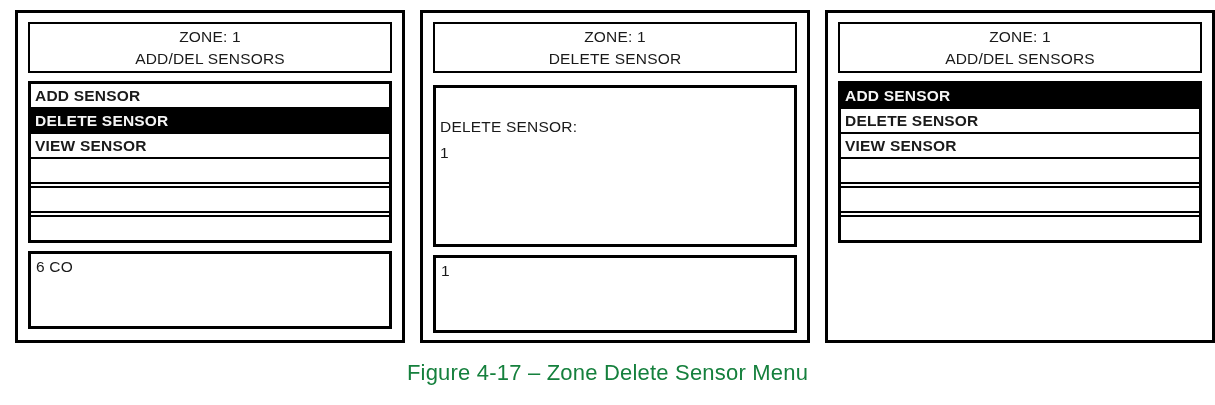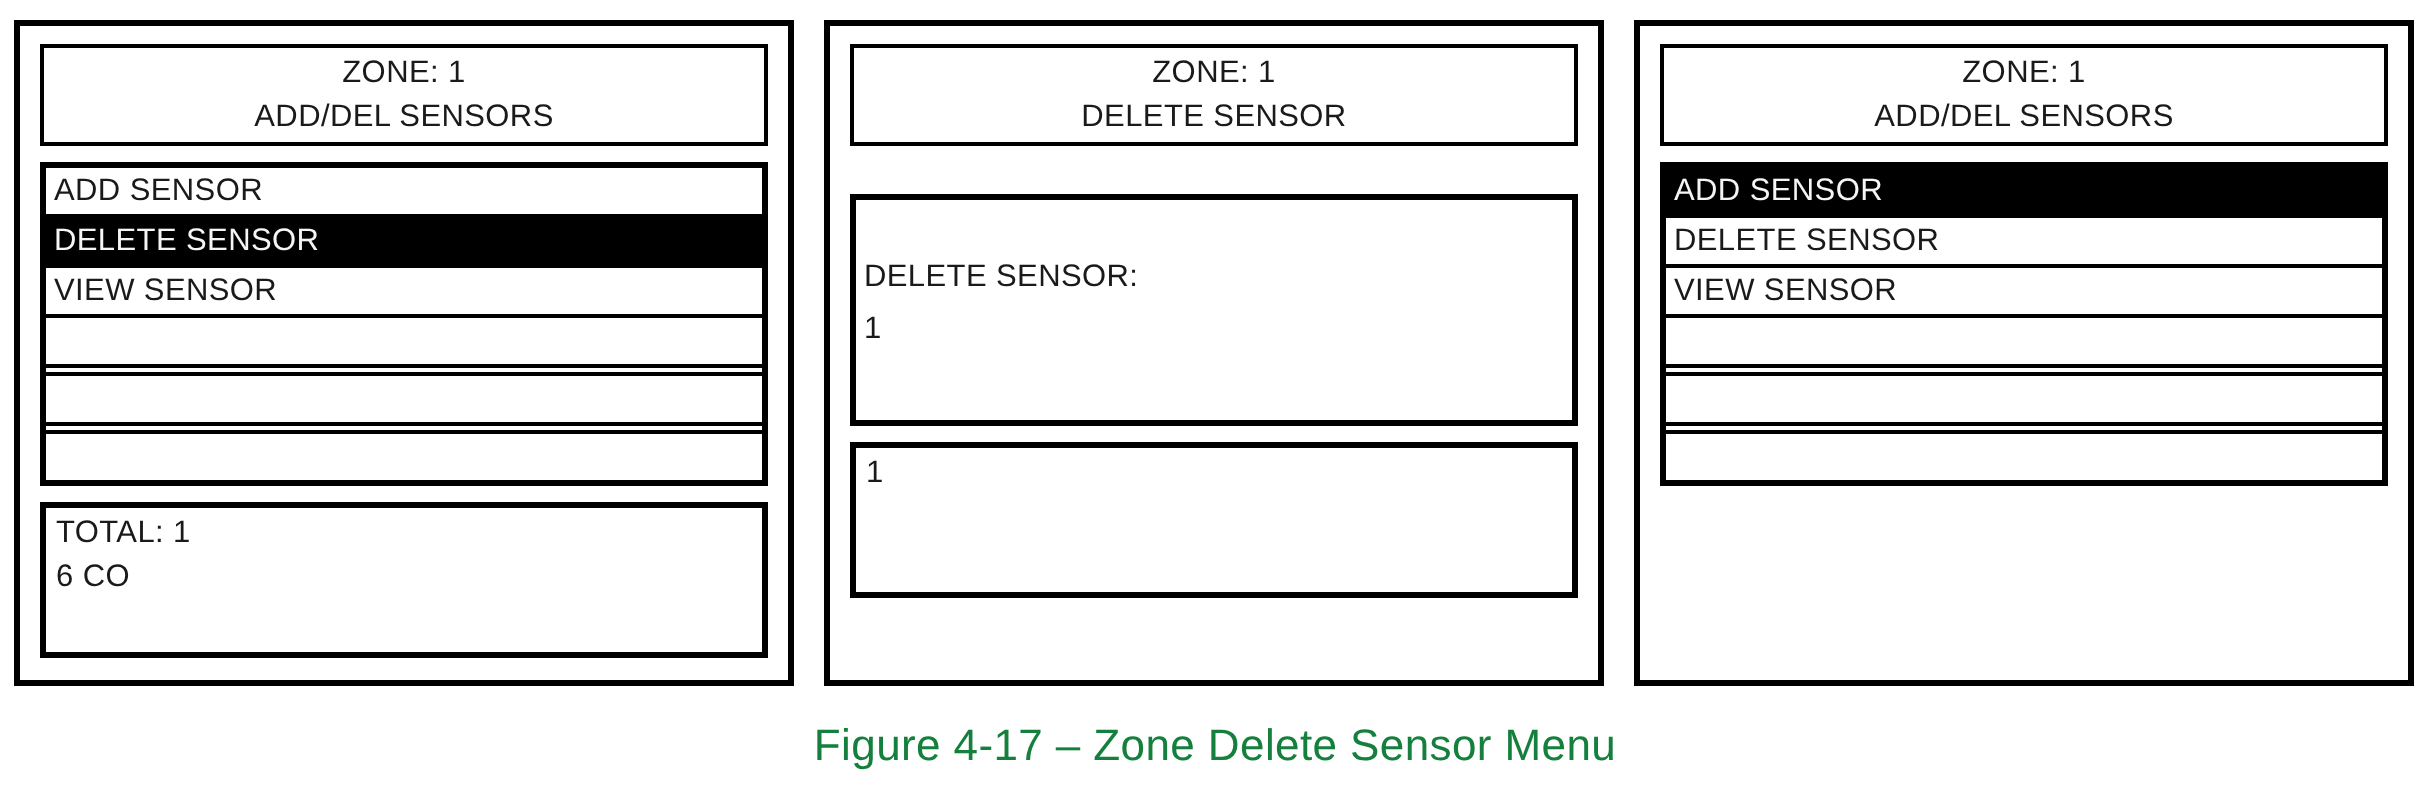--- a/index.html
+++ b/index.html
@@ -1,32 +1,32 @@
 <!DOCTYPE html>
 <html><head>
 <meta charset="utf-8">
 <style>
   * { margin:0; padding:0; box-sizing:border-box; }
   html,body { width:1215px; height:405px; background:#ffffff;
     font-family:"Liberation Sans", sans-serif; overflow:hidden; }
-  .panels-row { display:flex; gap:15px; padding:10px 0 0 7px; }
+  .panels-row { display:flex; gap:15px; padding:10px 0 0 7px;justify-content:flex-end; }
   .panel { width:390px; height:333px; border:3px solid #000; background:#fff; padding:9px 10px; }
 
   .hdr { border:2px solid #000; height:51px; text-align:center; padding-top:2px; }
   .hdr-line { font-size:15.5px; line-height:22px; color:#1a1a1a; letter-spacing:0.2px;
     white-space:nowrap; }
 
   .menu { margin-top:8px; border:3px solid #000; height:162px; overflow:hidden; }
   .mrow { height:25px; line-height:23px; font-size:15.5px; padding-left:4px; color:#1a1a1a;
-    border-bottom:2px solid #000; letter-spacing:0.2px; overflow:hidden; }
+    border-bottom:2px solid #000; letter-spacing:0.2px; overflow:hidden;font-weight:bold; }
   .mrow.gap-above { margin-top:2px; border-top:2px solid #000; height:27px; }
   .mrow.last { border-bottom:none; height:23px; }
   .mrow.selected { background:#000; color:#f5f5f5; }
 
-  .body-box { margin-top:24px; border:3px solid #000; height:116px; padding:26px 4px 0; }
+  .body-box { margin-top:12px; border:3px solid #000; height:162px; padding:26px 4px 0; }
   .body-line { font-size:15.5px; line-height:26px; color:#1a1a1a; letter-spacing:0.2px; }
 
   .footer-box { margin-top:8px; border:3px solid #000; height:78px; padding:2px 5px; }
   .footer-line { font-size:15.5px; line-height:22px; color:#1a1a1a; letter-spacing:0.2px;
     min-height:22px; }
 
   .caption { margin-top:17px; text-align:center; font-size:22px; color:#15803d;
     letter-spacing:0.2px; }
 </style>
 </head>
@@ -41,21 +41,20 @@
     </div>
     <div class="menu">
       <div class="mrow">ADD SENSOR</div>
       <div class="mrow selected">DELETE SENSOR</div>
       <div class="mrow">VIEW SENSOR</div>
       <div class="mrow"></div>
       <div class="mrow gap-above"></div>
       <div class="mrow gap-above last"></div>
     </div>
     <div class="footer-box">
-      <div class="footer-line">TOTAL: 1</div>
       <div class="footer-line">6 CO</div>
     </div>
   </div>
 
   <div class="panel">
     <div class="hdr">
       <div class="hdr-line">ZONE: 1</div>
       <div class="hdr-line">DELETE SENSOR</div>
     </div>
     <div class="body-box">

